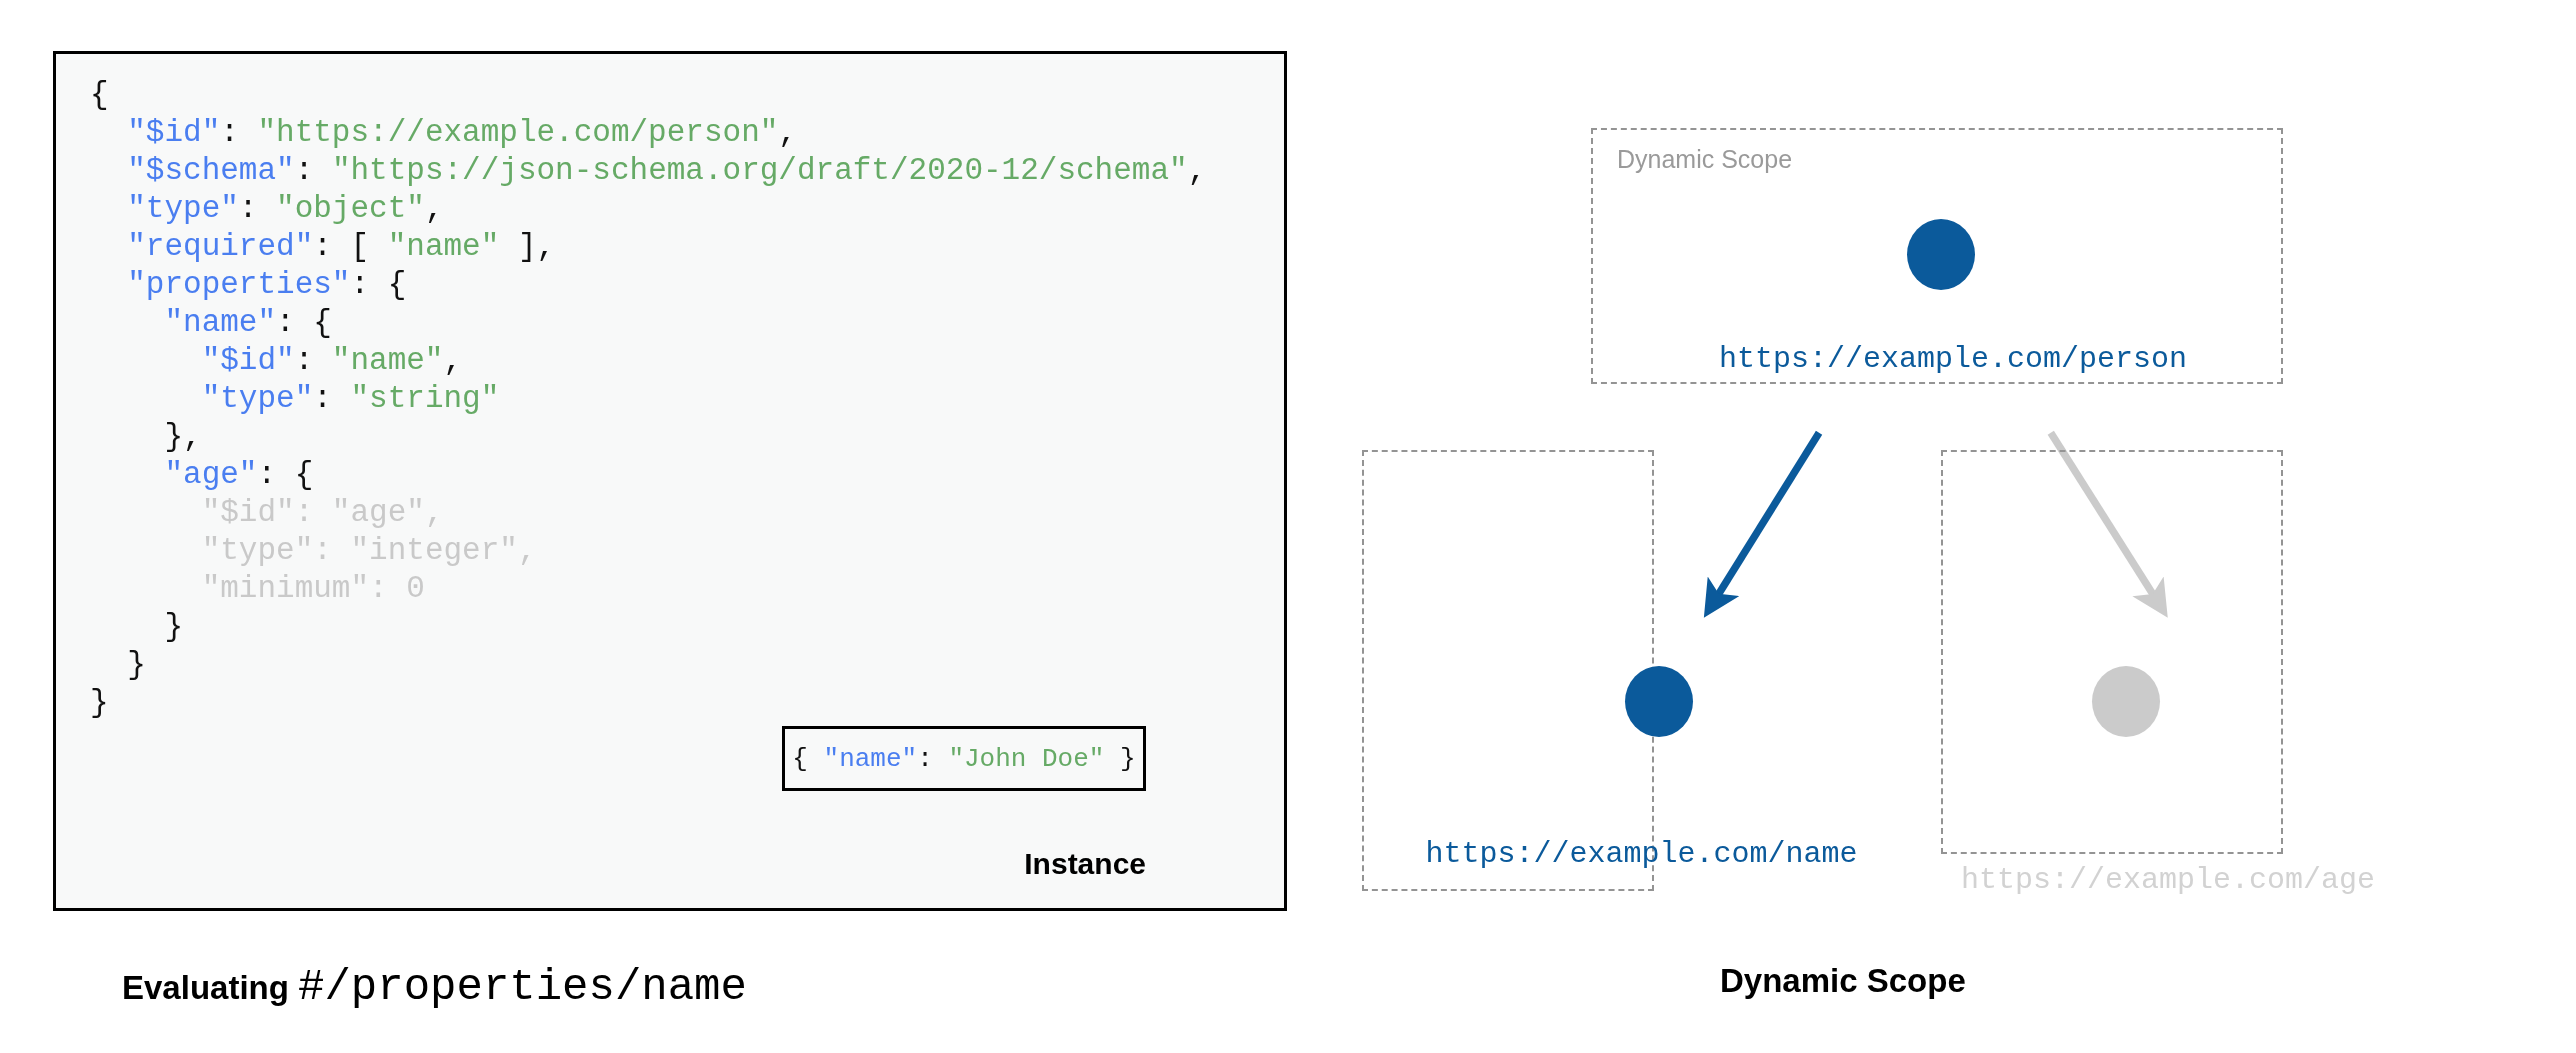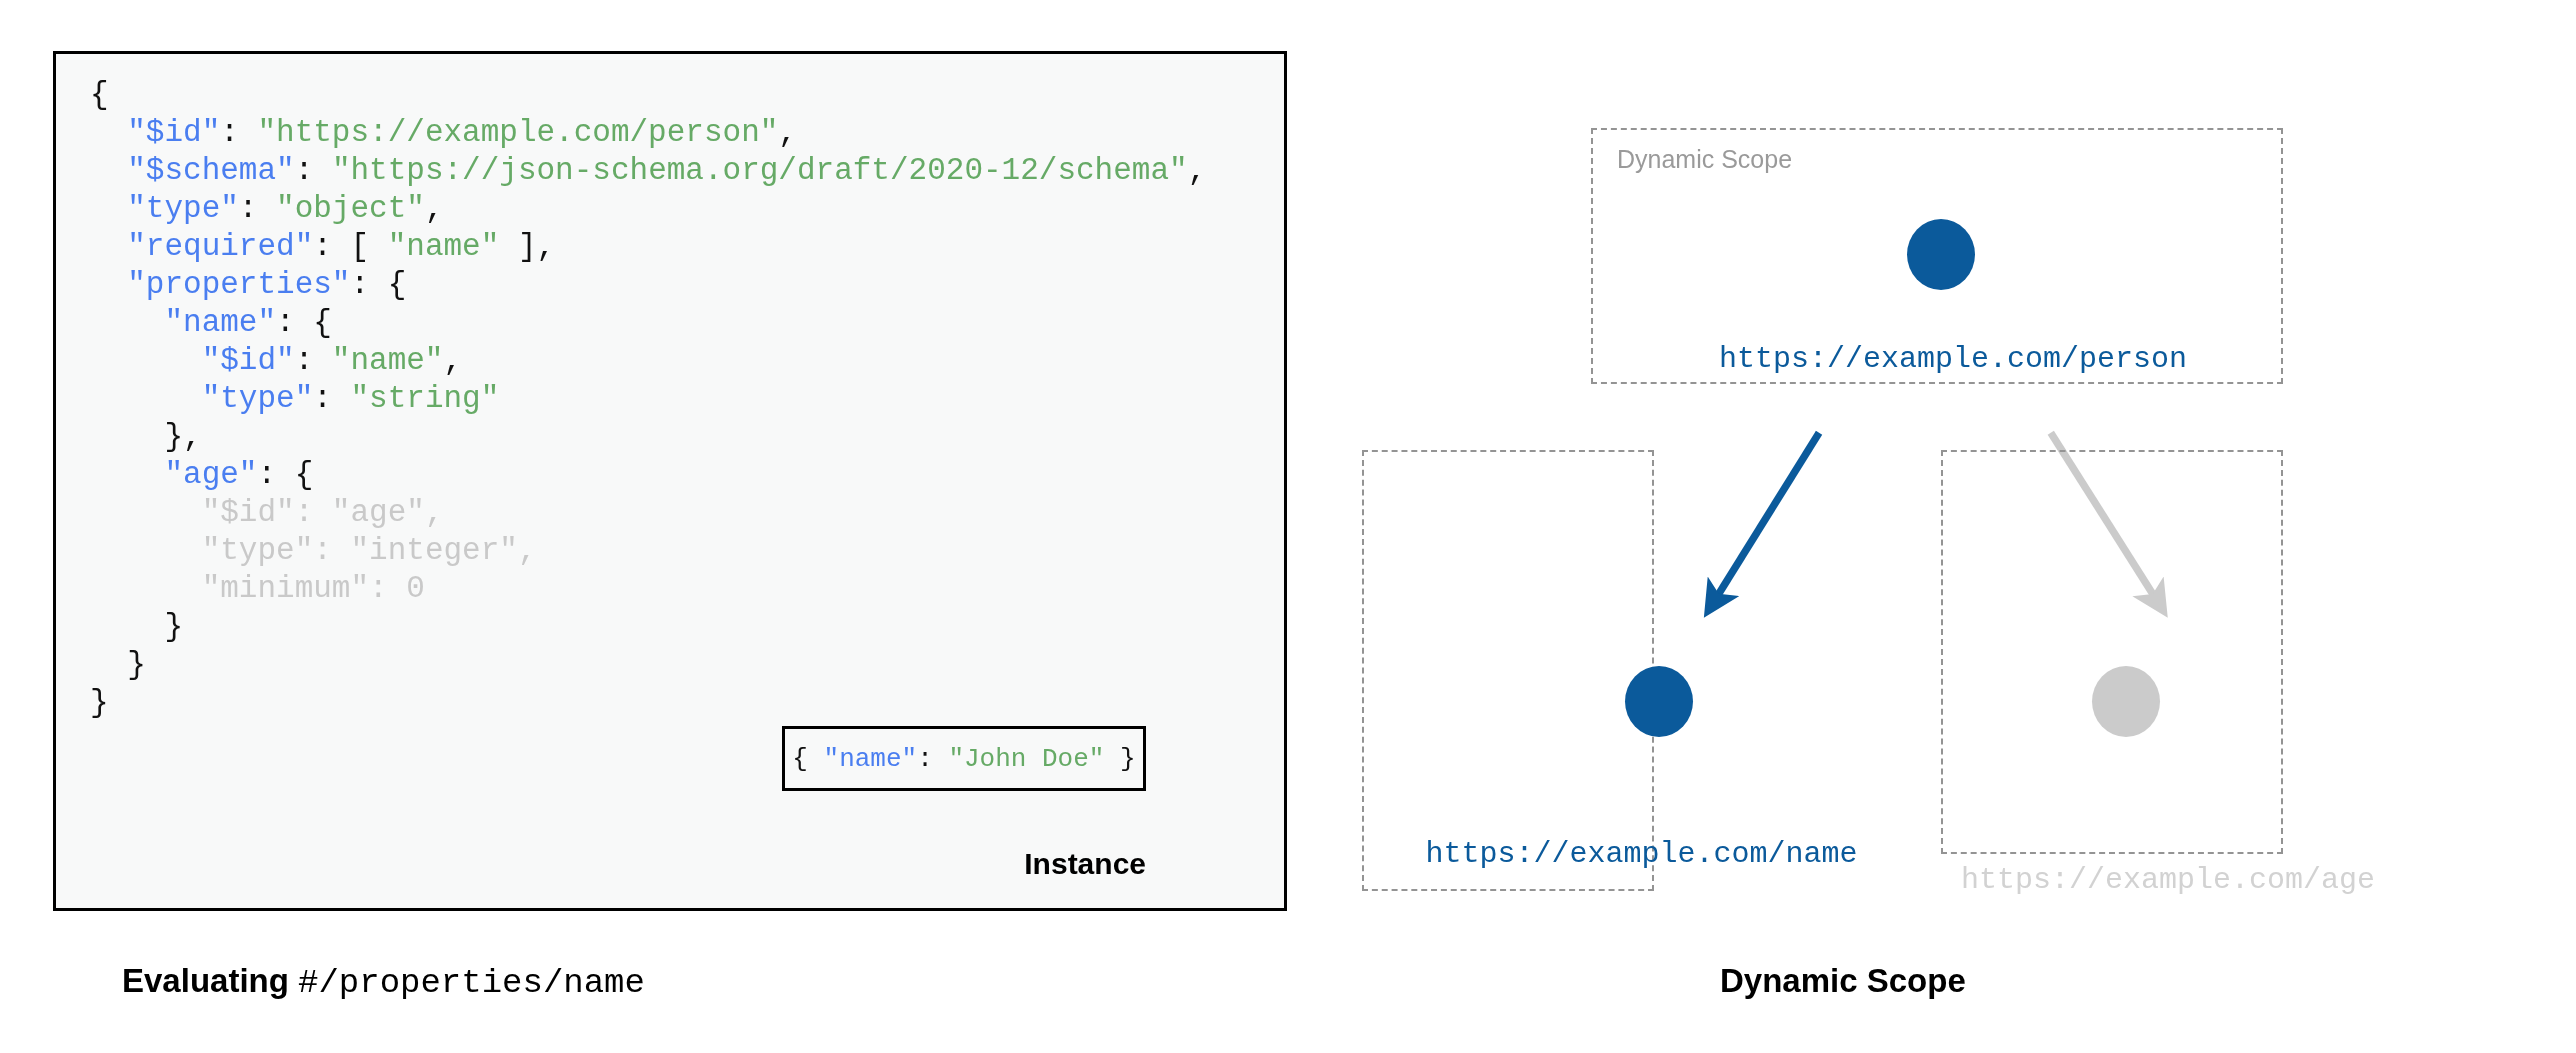--- a/index.html
+++ b/index.html
@@ -41,21 +41,21 @@
     text-align:right;font-size:30px;font-weight:bold;color:#000000;
   }
 
   
   #left-caption{
     position:absolute;left:122px;top:962px;
     font-size:33px;font-weight:bold;color:#000000;white-space:nowrap;
   }
   #left-caption .mono{
     font-family:"Liberation Mono","DejaVu Sans Mono",monospace;
-    font-weight:normal;font-size:34px;
+    font-weight:normal;font-size:44px;
   }
 
   
   #scope-diagram{
     position:absolute;left:1355px;top:114px;width:968px;height:797px;
   }
   #scope-svg{position:absolute;left:0;top:0;}
 
   .dbox{position:absolute;border:2.8px dashed #949494;box-sizing:border-box;}
   #box-person{left:236px;top:14.2px;width:692px;height:256px;}

